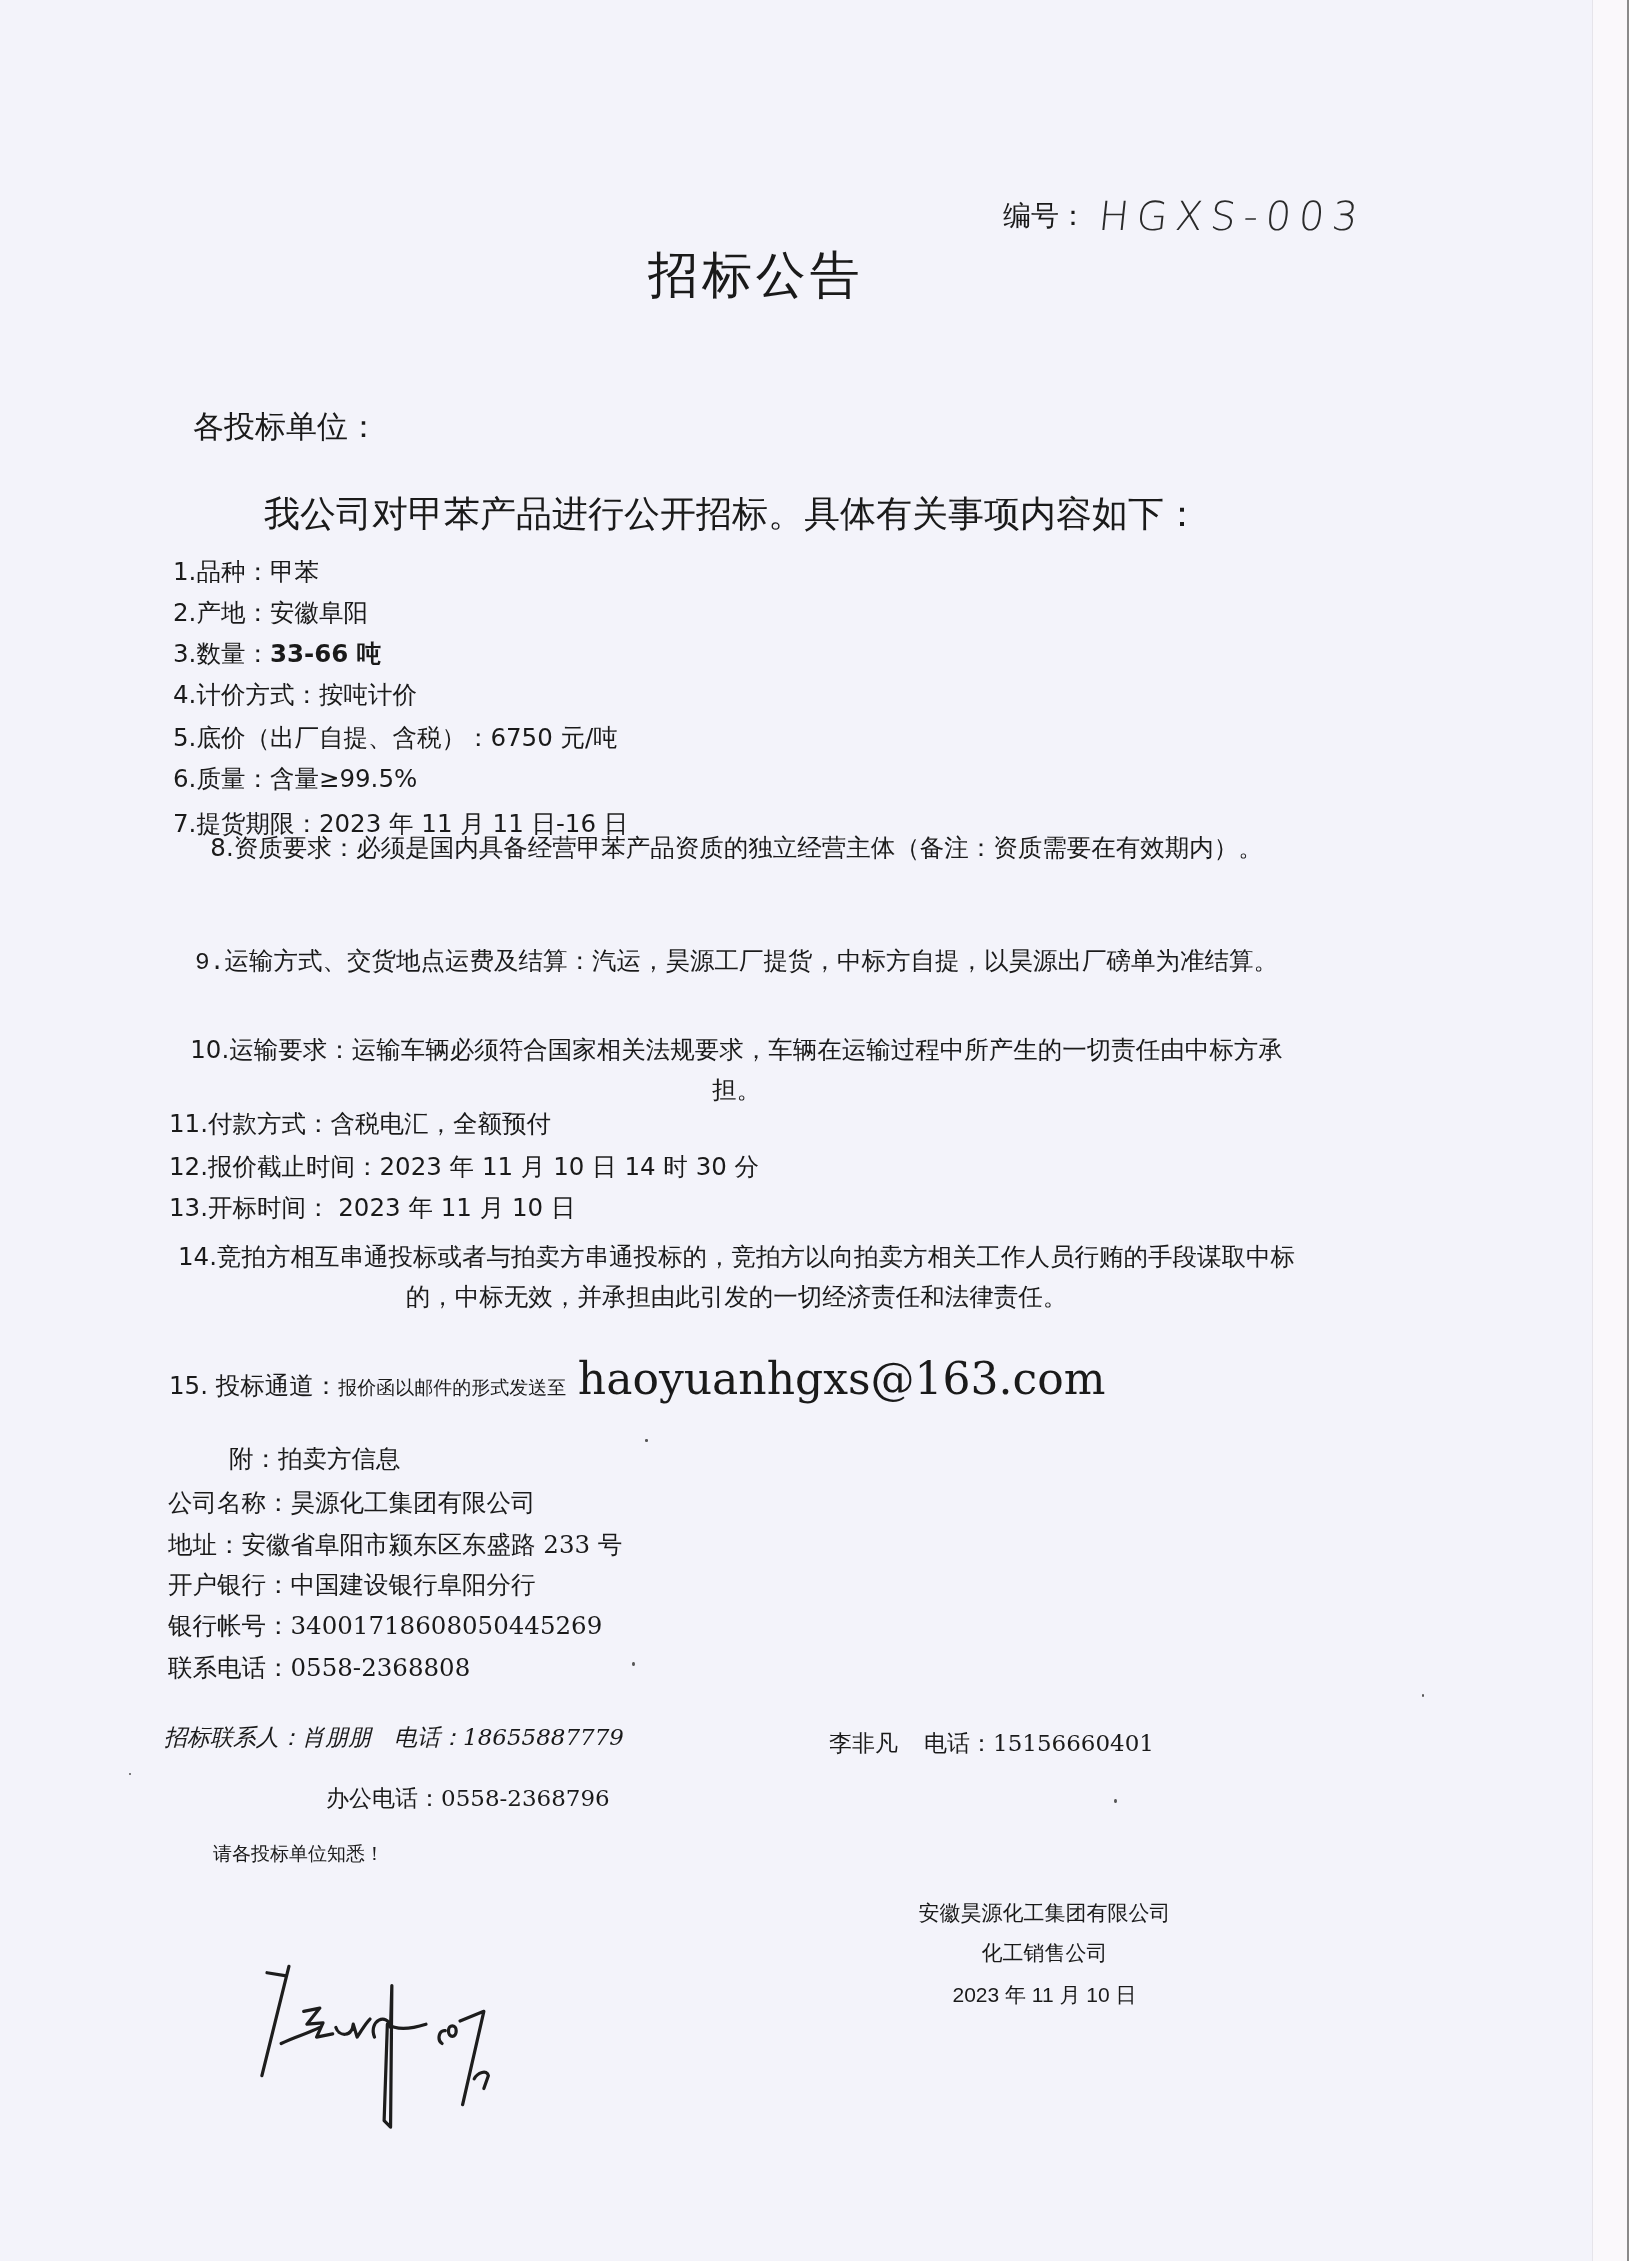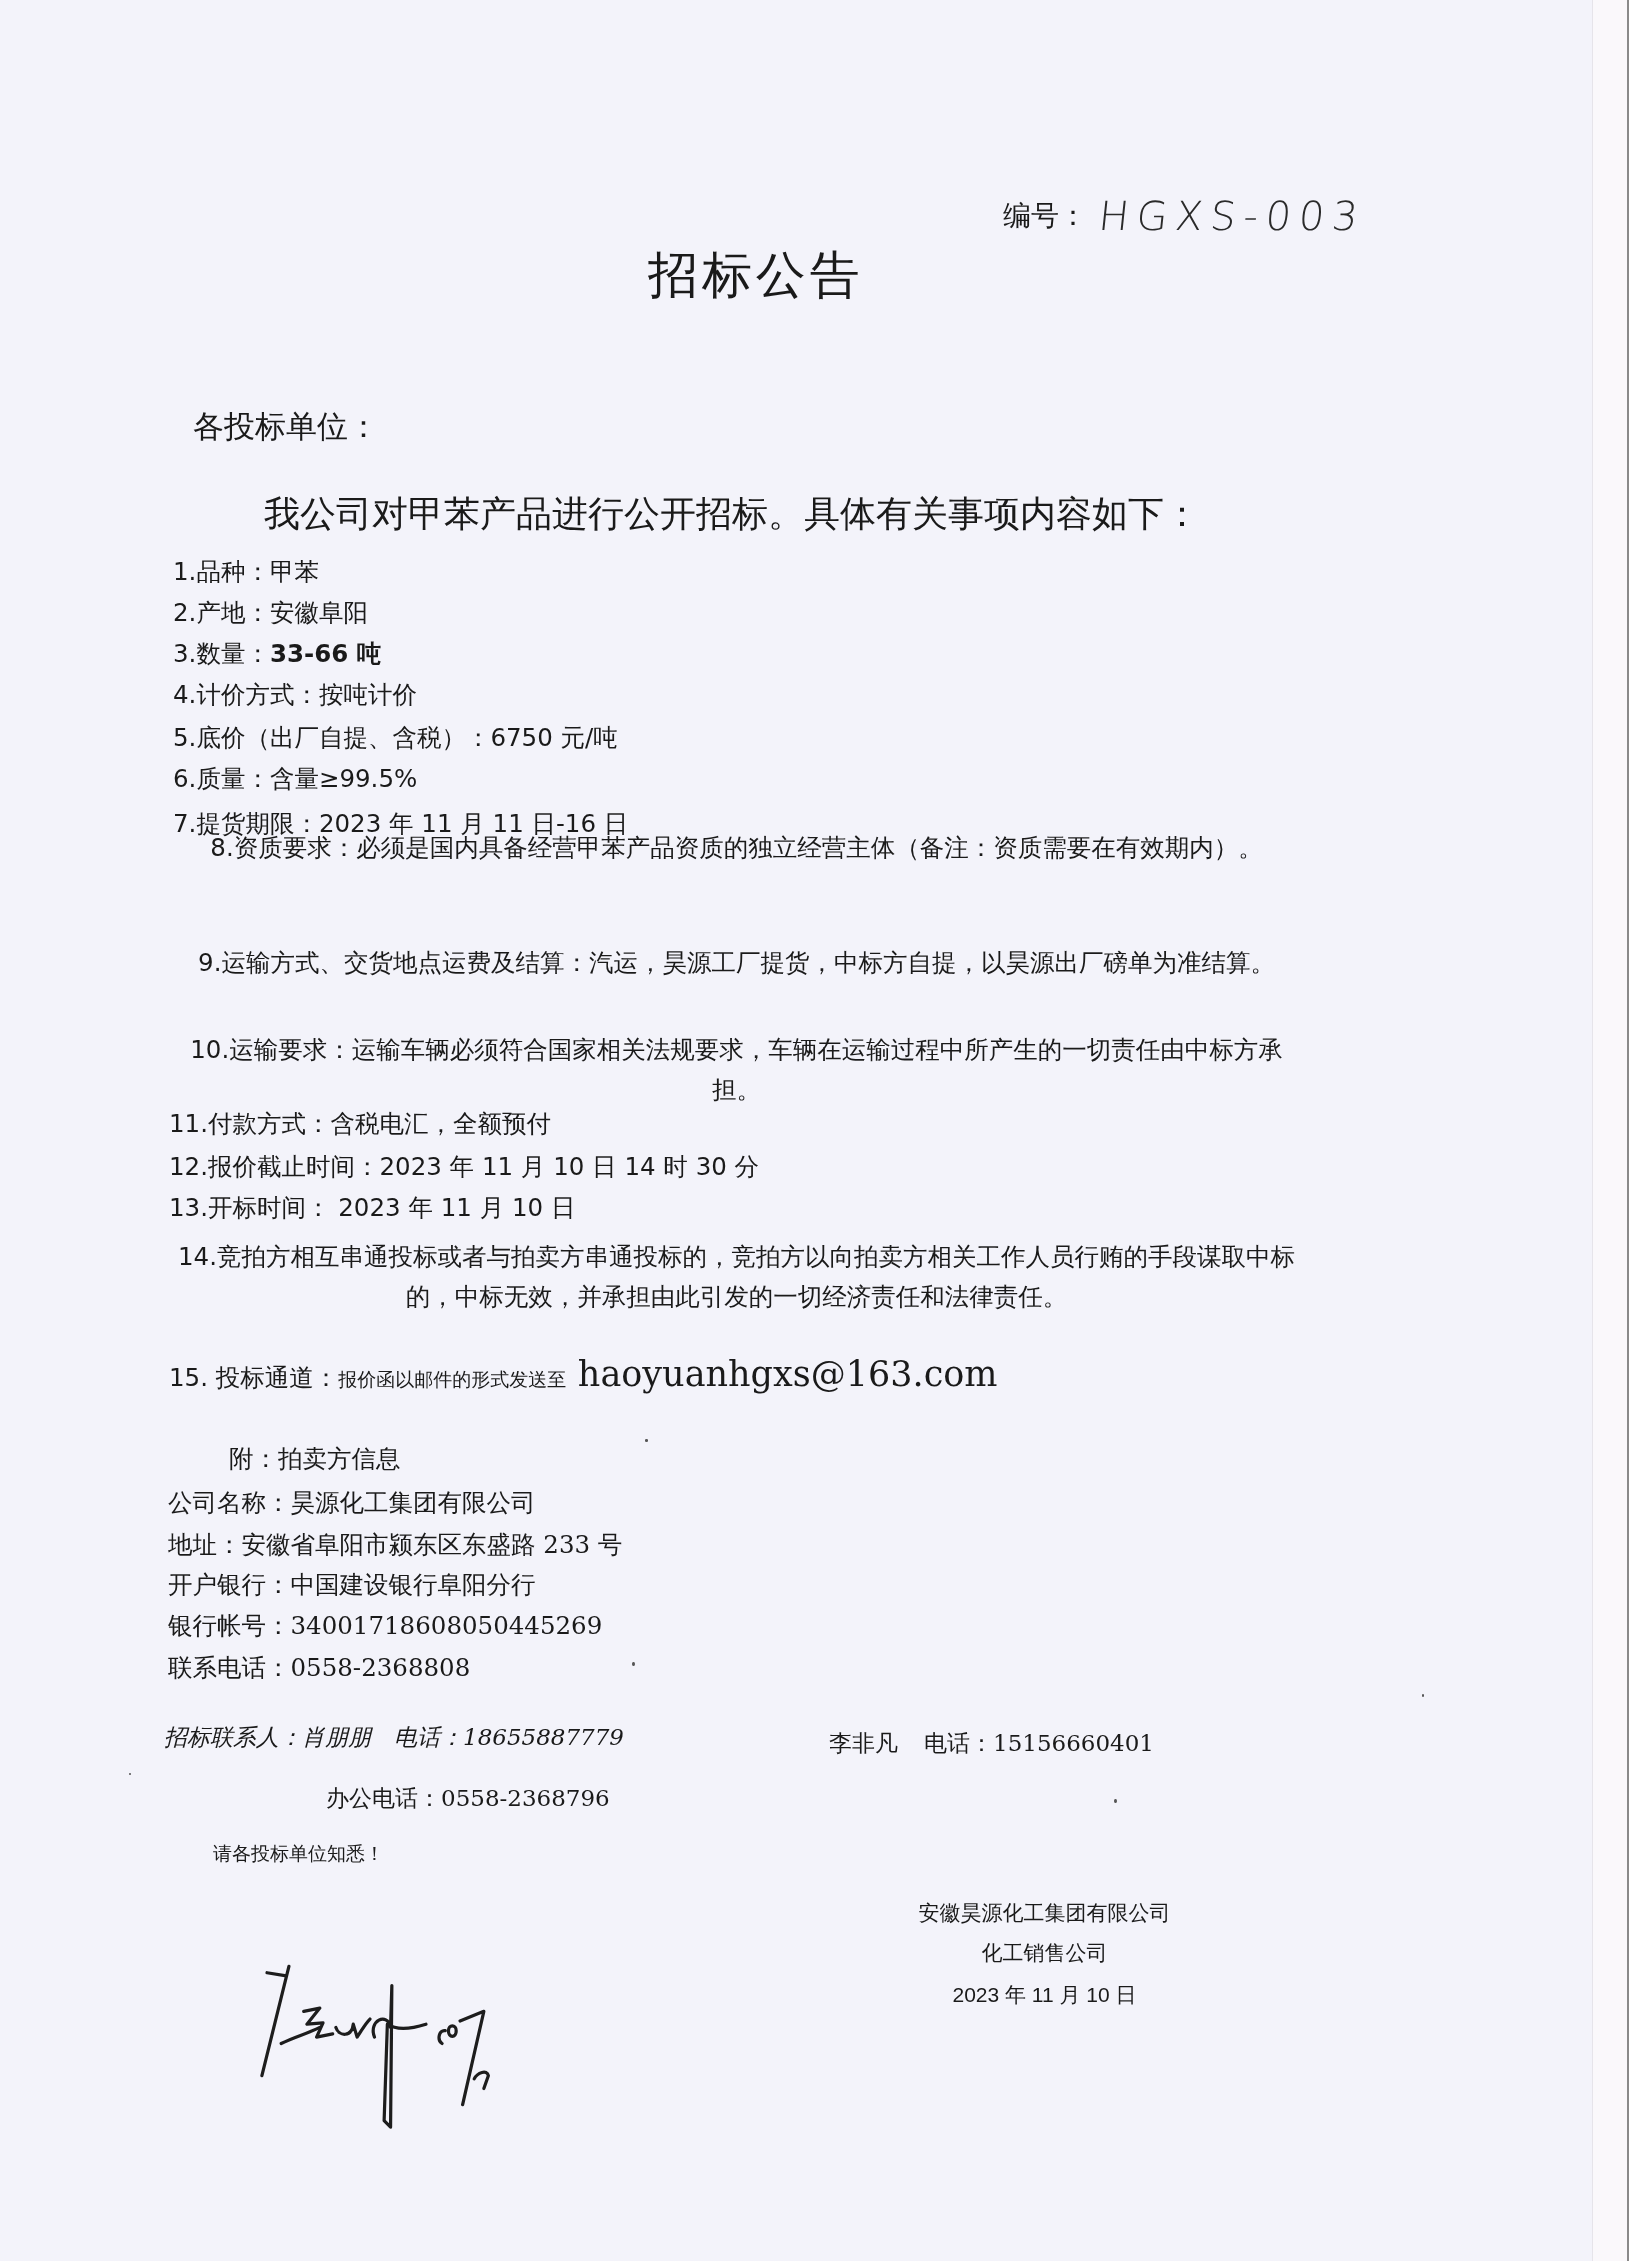--- a/index.html
+++ b/index.html
@@ -74,21 +74,21 @@
 
     .item {
       font-size: 24.5px;
       line-height: 1;
     }
     .item.wide { white-space: normal; width: 1135px; line-height: 40px; }
 
     .serif { font-family: "DejaVu Serif", "Liberation Serif", serif; }
     .email {
       font-family: "DejaVu Serif", "Liberation Serif", serif;
-      font-size: 35px;
+      font-size: 44px;
       margin-left: 11.6px;
     }
 
     .appendix-title { left: 229px; top: 1442px; font-size: 24.5px; }
     .info { left: 168px; font-family: "DejaVu Serif", serif; font-size: 24.5px; }
 
     .contact { font-family: "DejaVu Serif", serif; font-size: 23px; }
 
     .signoff {
       font-family: Liberation Sans, sans-serif;
@@ -139,21 +139,21 @@
 <div class="abs item" style="left:173px; top:767px;">
   <span>6.质量：</span><span>含量≥99.5%</span>
 </div>
 <div class="abs item" style="left:173px; top:812px;">
   <span>7.提货期限：</span><span>2023 年 11 月 11 日-16 日</span>
 </div>
 
 <div class="abs item wide" style="left:169px; top:828px;">
   <span>8.资质要求：</span><span>必须是国内具备经营甲苯产品资质的独立经营主体（备注：资质需要在有效期内）。</span>
 </div>
-<div class="abs item wide" style="left:169px; top:943px;">
+<div class="abs item wide" style="left:169px; top:943px;font-family:Liberation Mono, monospace;">
   <span>9.运输方式、交货地点运费及结算：</span><span>汽运，昊源工厂提货，中标方自提，以昊源出厂磅单为准结算。</span>
 </div>
 <div class="abs item wide" style="left:169px; top:1030px;">
   <span>10.运输要求：</span><span>运输车辆必须符合国家相关法规要求，车辆在运输过程中所产生的一切责任由中标方承担。</span>
 </div>
 
 <div class="abs item" style="left:169px; top:1112px;">
   <span>11.付款方式：</span><span>含税电汇，全额预付</span>
 </div>
 <div class="abs item" style="left:169px; top:1155px;">

